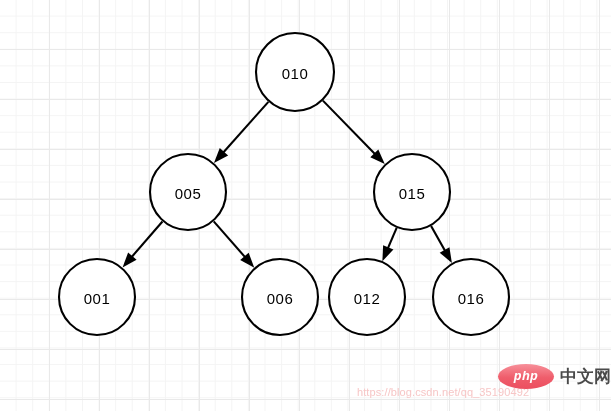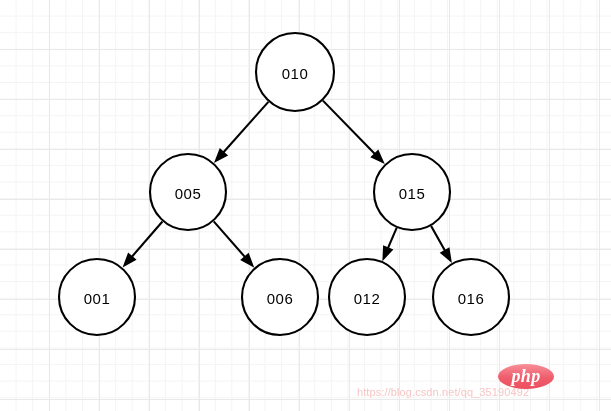--- a/index.html
+++ b/index.html
@@ -81,24 +81,24 @@
   .php-pill {
     width: 56px;
     height: 25px;
     border-radius: 50% / 50%;
     background: linear-gradient(180deg, #f7909a 0%, #ef5d6b 55%, #ec4f60 100%);
     display: flex;
     align-items: center;
     justify-content: center;
   }
   .php-pill span {
-    font-family: Liberation Serif, serif;
+    font-family: Liberation Mono, monospace;
     font-style: italic;
     font-weight: bold;
-    font-size: 18px;
+    font-size: 13px;
     color: #ffffff;
     letter-spacing: 0.3px;
   }
   .cn-text {
     font-family: "DejaVu Sans", sans-serif;
     font-size: 17px;
     font-weight: bold;
     color: #4a4a4a;
     letter-spacing: 0px;
   }
@@ -166,15 +166,16 @@
         </g>
       </g>
   </svg>
 
   <div id="watermark-url">https://blog.csdn.net/qq_35190492</div>
 
   <div id="watermark-logo">
     <div class="php-pill">
       <span>php</span>
     </div>
+    <div class="cn-text">中文网</div>
   </div>
 
 </div>
 
 </body></html>

